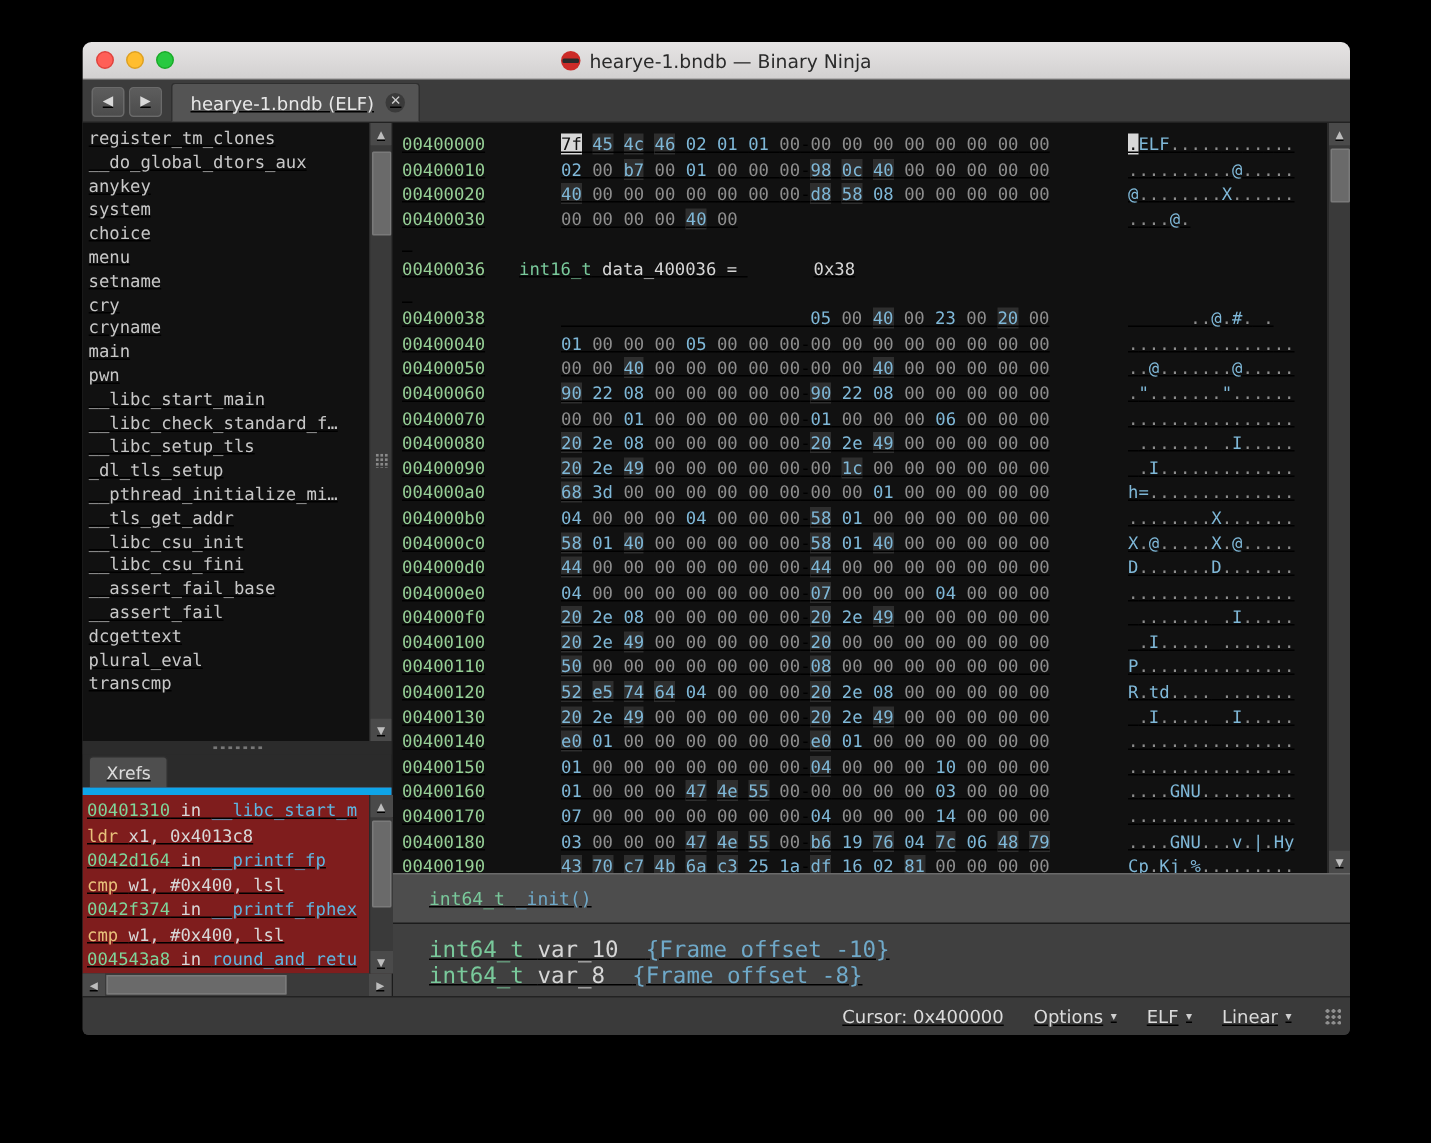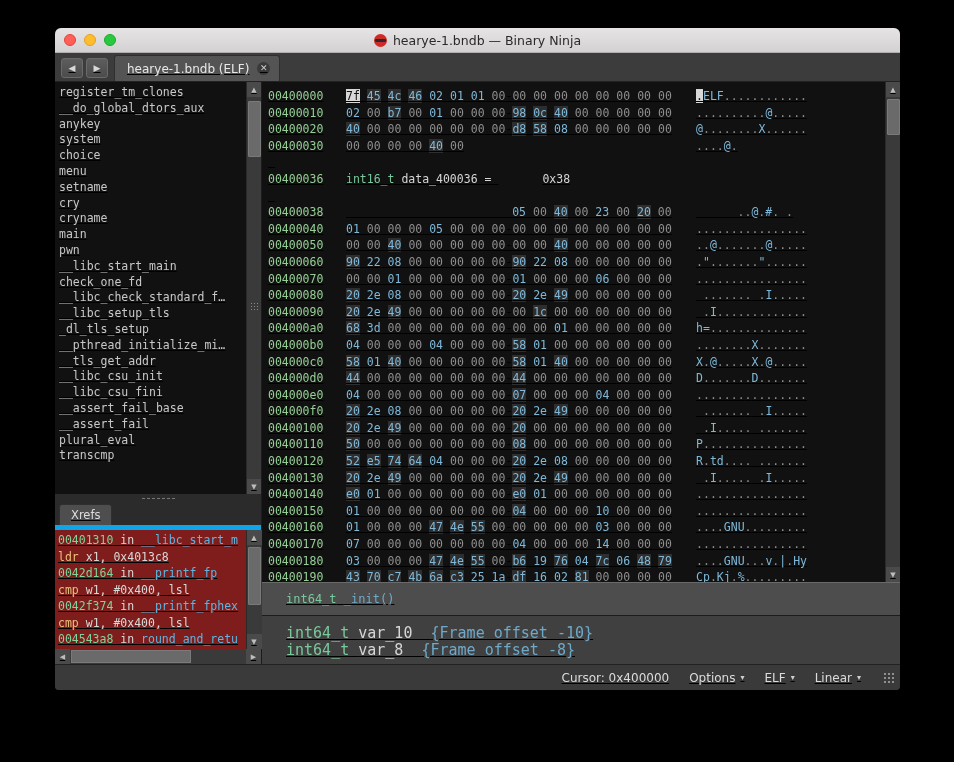--- a/index.html
+++ b/index.html
@@ -171,21 +171,21 @@
   
   .main { flex: 1; display: flex; flex-direction: column; min-width: 0; background: #2b2b2b; }
   .mainrow { flex: 1; display: flex; min-height: 0; }
   .hexarea {
     flex: 1; background: #111111;
     padding: 6px 0 0 0; overflow: hidden;
     font-family: "DejaVu Sans Mono", monospace;
     font-size: 11.5px; line-height: 16.6px;
     white-space: pre;
   }
-  .hexrow { display: flex; padding-left: 6px; }
+  .hexrow { display: flex; padding-left: 6px; gap: 28px; }
   .addr { color: #96cf96; flex: 0 0 78px; }
   .bytes { flex: 0 0 350px; letter-spacing: 0; }
   .ascii { color: #6fa9c9; }
   .b0 { color: #8e8e8e; }
   .bn { color: #7fb8d8; }
   .hl1 { background: #2e2e2e; }
   .cur { background: #d8d8d8; color: #111; }
   .dot { color: #8e8e8e; }
   .pr { color: #7fb8d8; }
   .typerow { padding-left: 6px; display: flex; }
@@ -269,30 +269,30 @@
             <div>anykey</div>
             <div>system</div>
             <div>choice</div>
             <div>menu</div>
             <div>setname</div>
             <div>cry</div>
             <div>cryname</div>
             <div>main</div>
             <div>pwn</div>
             <div>__libc_start_main</div>
-            <div>check_one_fd</div>
             <div>__libc_check_standard_f…</div>
             <div>__libc_setup_tls</div>
             <div>_dl_tls_setup</div>
             <div>__pthread_initialize_mi…</div>
             <div>__tls_get_addr</div>
             <div>__libc_csu_init</div>
             <div>__libc_csu_fini</div>
             <div>__assert_fail_base</div>
             <div>__assert_fail</div>
+            <div>dcgettext</div>
             <div>plural_eval</div>
             <div>transcmp</div>
           </div>
         <div class="vscroll">
           <div class="sb-arrow">▲</div>
           <div class="sb-track">
             <div class="sb-thumb" style="top:4px;height:56px;"></div>
             <div class="sb-grip" style="top:205px;"></div>
           </div>
           <div class="sb-arrow">▼</div>

